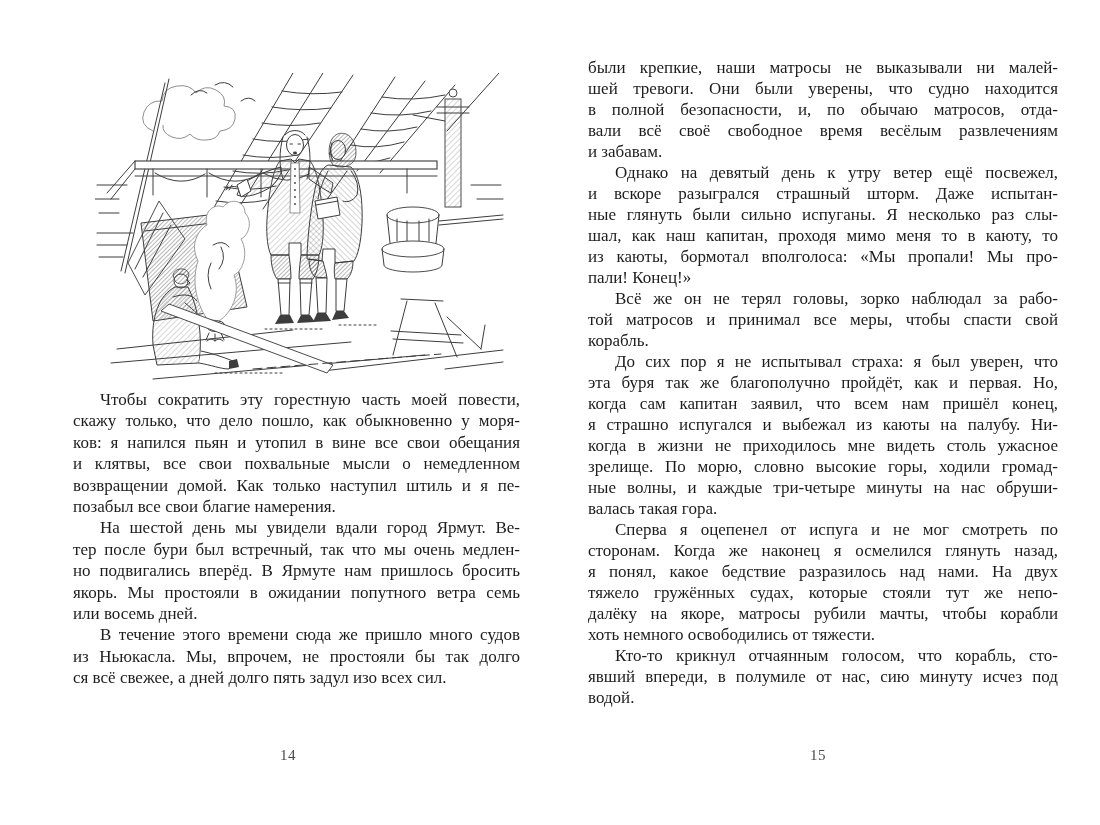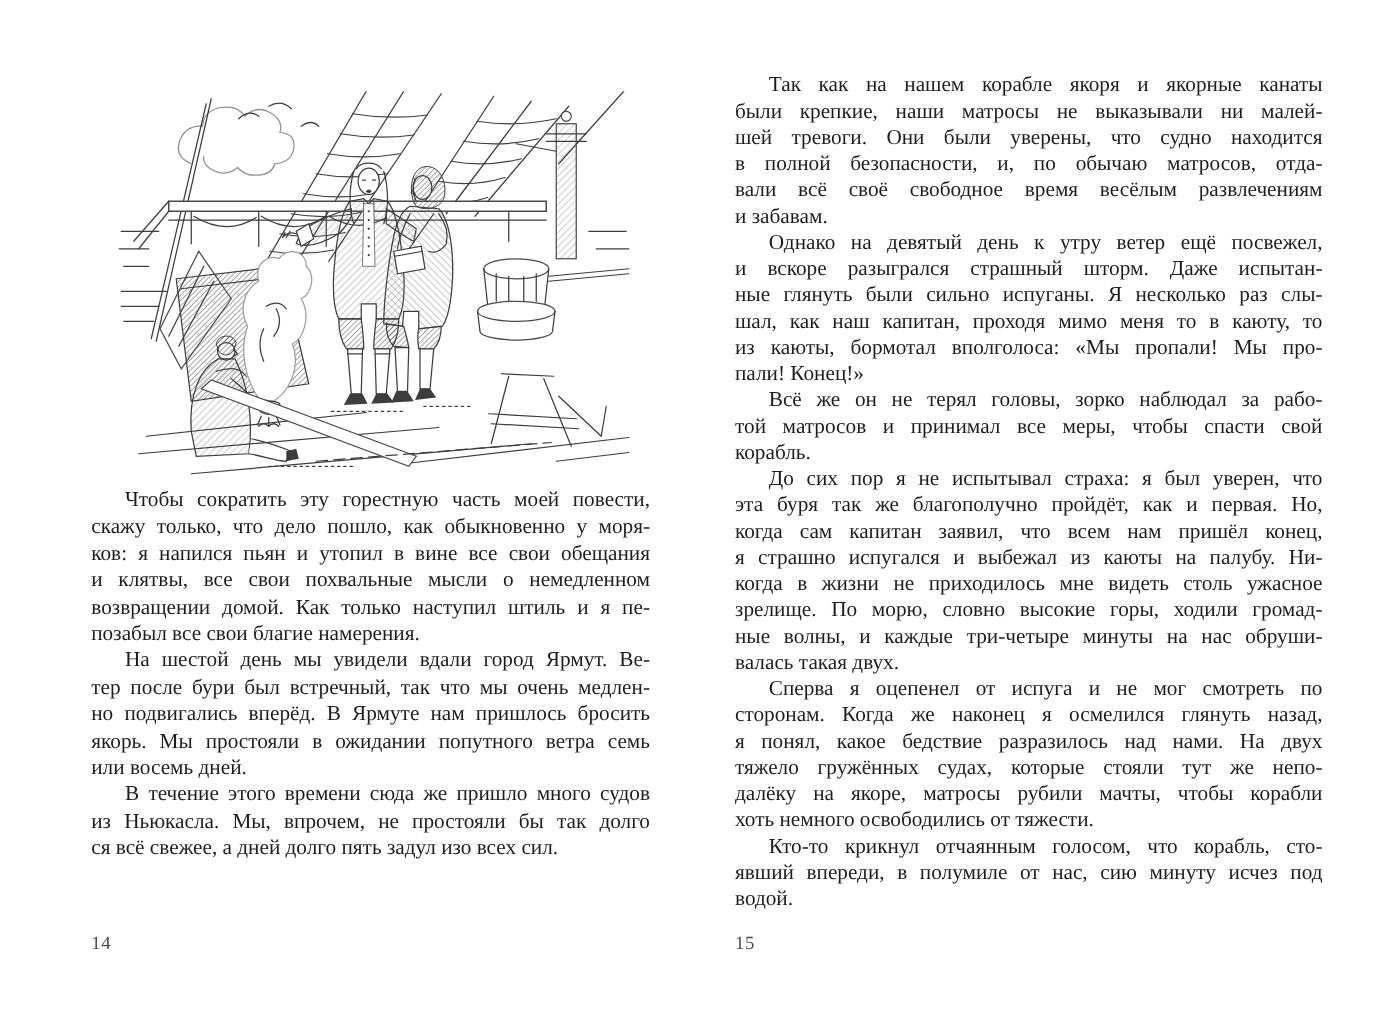--- a/index.html
+++ b/index.html
@@ -26,21 +26,21 @@
     text-align: justify;
     text-align-last: justify;
     text-justify: inter-word;
     white-space: normal;
   }
   .line.first { text-indent: 27px; }
   .line.last  { text-align-last: left; }
   .pageno {
     position: absolute; top: 747px;
     font-size: 15px; color: #4a4a4a;
-    letter-spacing: 0.5px;
+    text-align: center; letter-spacing: 0.5px;
   }
   .pageno-left  { left: 73px;  width: 430px; }
   .pageno-right { left: 588px; width: 460px; }
   svg .ln { stroke: #3d3d3d; fill: none; stroke-width: 1; stroke-linecap: round; }
 </style>
 </head>
 <body>
 
 <div class="spread">
 
@@ -219,21 +219,20 @@
       </div>
       <div class="para">
         <div class="line first">В течение этого времени сюда же пришло много судов</div>
         <div class="line">из Ньюкасла. Мы, впрочем, не простояли бы так долго</div>
         <div class="line last">ся всё свежее, а дней долго пять задул изо всех сил.</div>
       </div>
     </div>
 
   <div class="textcol textcol-right">
       <div class="para">
-        <div class="line first">Так как на нашем корабле якоря и якорные канаты</div>
         <div class="line">были крепкие, наши матросы не выказывали ни малей-</div>
         <div class="line">шей тревоги. Они были уверены, что судно находится</div>
         <div class="line">в полной безопасности, и, по обычаю матросов, отда-</div>
         <div class="line">вали всё своё свободное время весёлым развлечениям</div>
         <div class="line last">и забавам.</div>
       </div>
       <div class="para">
         <div class="line first">Однако на девятый день к утру ветер ещё посвежел,</div>
         <div class="line">и вскоре разыгрался страшный шторм. Даже испытан-</div>
         <div class="line">ные глянуть были сильно испуганы. Я несколько раз слы-</div>
@@ -247,21 +246,21 @@
         <div class="line last">корабль.</div>
       </div>
       <div class="para">
         <div class="line first">До сих пор я не испытывал страха: я был уверен, что</div>
         <div class="line">эта буря так же благополучно пройдёт, как и первая. Но,</div>
         <div class="line">когда сам капитан заявил, что всем нам пришёл конец,</div>
         <div class="line">я страшно испугался и выбежал из каюты на палубу. Ни-</div>
         <div class="line">когда в жизни не приходилось мне видеть столь ужасное</div>
         <div class="line">зрелище. По морю, словно высокие горы, ходили громад-</div>
         <div class="line">ные волны, и каждые три-четыре минуты на нас обруши-</div>
-        <div class="line last">валась такая двух.</div>
+        <div class="line last">валась такая гора.</div>
       </div>
       <div class="para">
         <div class="line first">Сперва я оцепенел от испуга и не мог смотреть по</div>
         <div class="line">сторонам. Когда же наконец я осмелился глянуть назад,</div>
         <div class="line">я понял, какое бедствие разразилось над нами. На двух</div>
         <div class="line">тяжело гружённых судах, которые стояли тут же непо-</div>
         <div class="line">далёку на якоре, матросы рубили мачты, чтобы корабли</div>
         <div class="line last">хоть немного освободились от тяжести.</div>
       </div>
       <div class="para">

